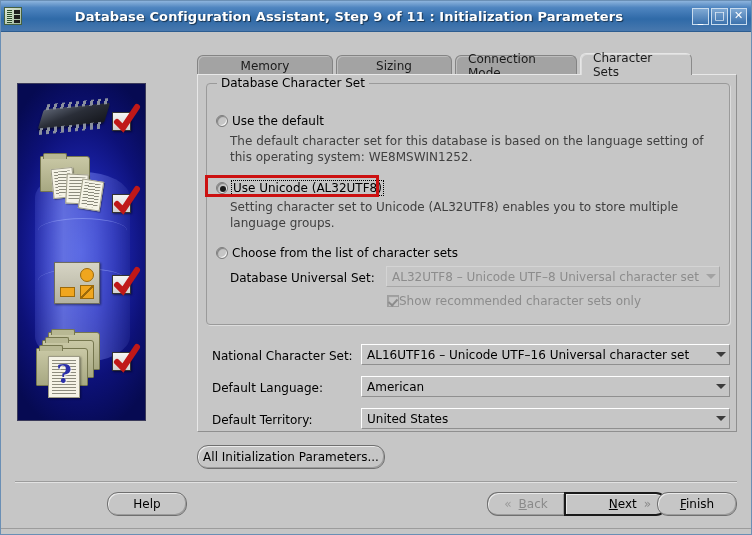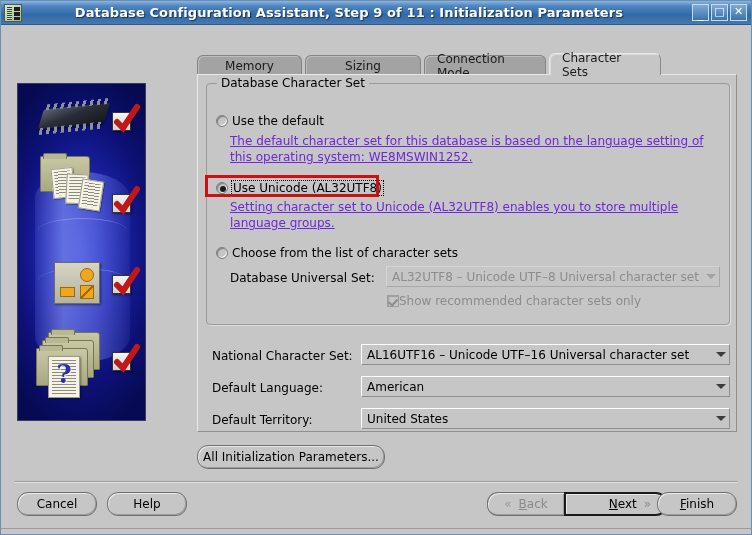--- a/index.html
+++ b/index.html
@@ -14,21 +14,21 @@
   .window {
     position: absolute; left: 0; top: 0;
     width: 752px; height: 535px;
     background: #c6c6c6;
     border: 1px solid #6a8fb5;
   }
 
   
   .titlebar {
     position: absolute; left: 0; top: 0;
-    width: 750px; height: 24px;
+    width: 750px; height: 31px;
     background: linear-gradient(to bottom, #8db4dd 0%, #4f85c0 22%, #2f6aa8 60%, #4878ae 100%);
     display: flex; align-items: center;
     border-bottom: 1px solid #2d5d90;
   }
   .title-icon {
     width: 18px; height: 18px; margin-left: 3px; margin-right: 4px;
     background: linear-gradient(135deg, #dfe9d8, #9fb79a);
     border: 1px solid #46603f;
     position: relative; flex: 0 0 auto;
   }
@@ -197,21 +197,21 @@
     box-shadow: inset 1px 1px 0 #bdbdbd;
   }
   .tab.active {
     height: 22px;
     background: #c6c6c6;
     border-color: #e6e6e6 #8a8a8a #c6c6c6 #e6e6e6;
     box-shadow: inset 1px 1px 0 #dcdcdc;
     z-index: 2;
     position: relative;
   }
-  .tab-memory { width: 105px; }
+  .tab-memory { width: 136px; }
   .tab-sizing { width: 116px; }
   .tab-charset { width: 112px; }
   .tab-connmode { width: 122px; }
 
   
   .panel {
     position: absolute; left: 196px; top: 73px;
     width: 540px; height: 358px;
     background: #c6c6c6;
     border: 1px solid #e8e8e8;
@@ -244,21 +244,21 @@
     width: 6px; height: 6px; border-radius: 50%;
     background: #1a1a1a;
   }
   .radio-label { font-size: 12px; color: #000; margin-left: 4px; white-space: nowrap; }
   .radio-row.focused .radio-label {
     border: 1px dotted #000; padding: 0 1px; margin-left: 3px;
   }
 
   .desc {
     position: absolute;
-    font-size: 12px; color: #6d28d9; line-height: 16px; text-decoration: underline;
+    font-size: 12px; color: #404040; line-height: 16px;
   }
 
   .fld-label { position: absolute; font-size: 12px; color: #000; }
 
   .combo {
     position: absolute; height: 21px;
     background: #c6c6c6;
     border: 1px solid #ffffff;
     border-right-color: #8f8f8f; border-bottom-color: #8f8f8f;
     display: flex; align-items: center;
@@ -496,23 +496,20 @@
   </div>
 
   <div class="annot"></div>
 
   <div class="pillbtn" style="left:196px; top:444px; width:188px;">
     <span>All Initialization Parameters...</span>
   </div>
 
   <div class="sep"></div>
 
-  <div class="pillbtn" style="left:16px; top:491px; width:80px;">
-    <span>Cancel</span>
-  </div>
   <div class="pillbtn" style="left:106px; top:491px; width:80px;">
     <span>Help</span>
   </div>
 
   <div class="navgroup">
     <div class="navbtn back">
       <span class="chev">«</span>
       <span><span class="mn">B</span><span>ack</span></span>
     </div>
     <div class="navbtn next">

